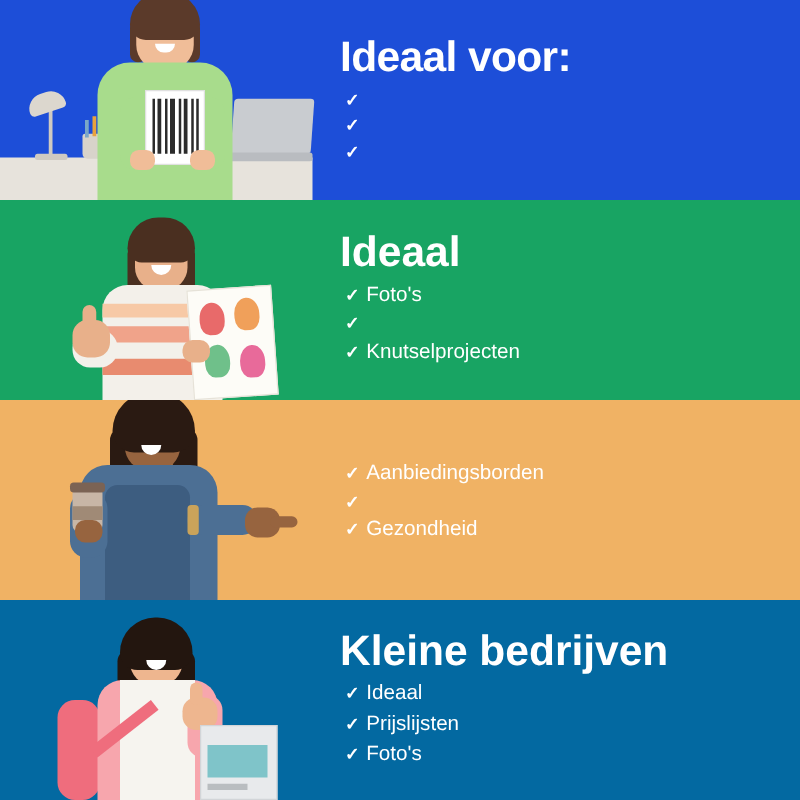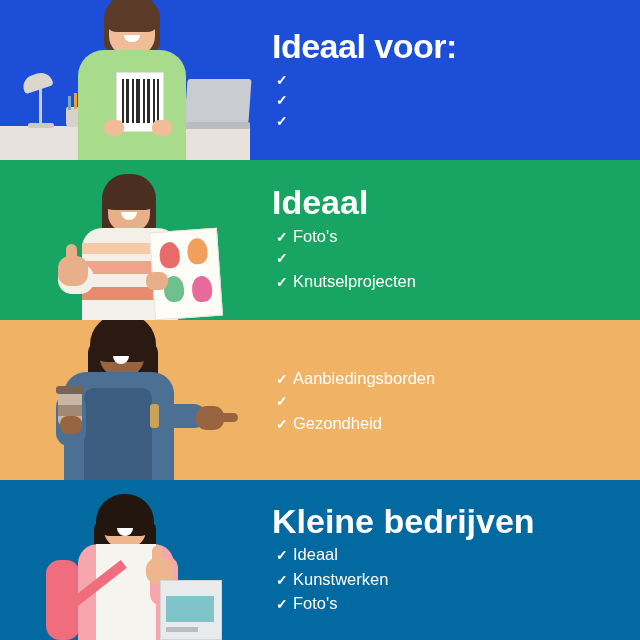--- a/index.html
+++ b/index.html
@@ -328,21 +328,21 @@
     </div>
     <div class="content">
       <h2 class="title-main">Kleine bedrijven</h2>
       <ul class="list">
         <li>
             <span class="check">✓</span>
             <span>Ideaal</span>
           </li>
         <li>
             <span class="check">✓</span>
-            <span>Kunstwerken</span>
+            <span>Prijslijsten</span>
           </li>
         <li>
             <span class="check">✓</span>
             <span>Foto's</span>
           </li>
       </ul>
     </div>
   </section>
 
 </div>

